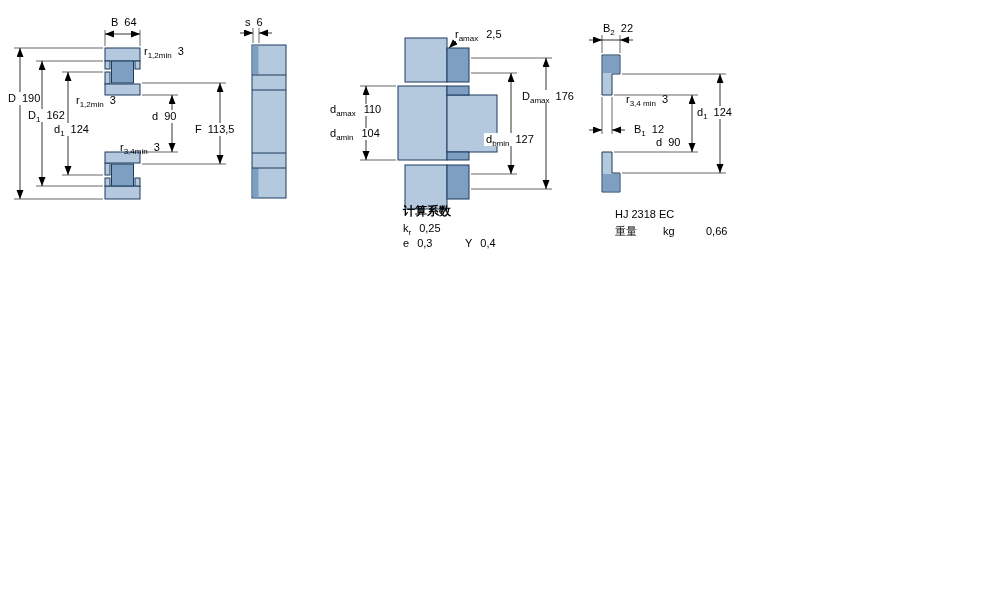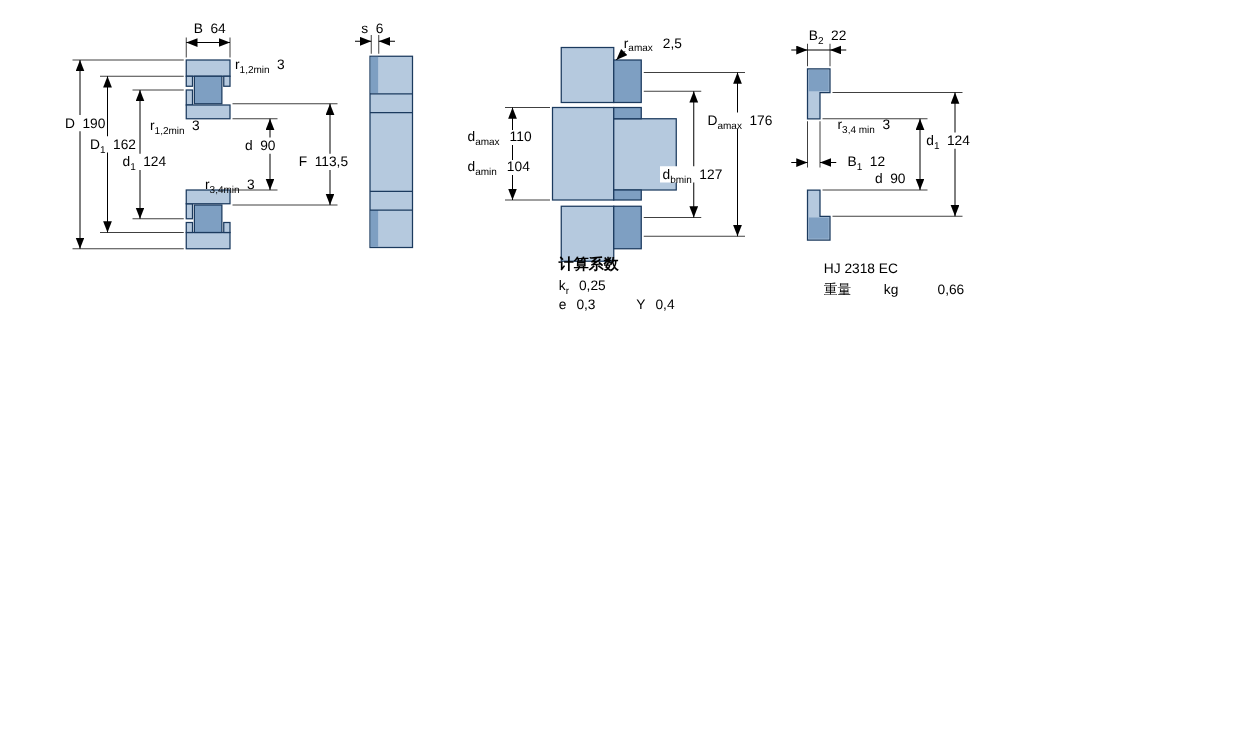--- a/index.html
+++ b/index.html
@@ -1,16 +1,16 @@
 <!DOCTYPE html>
 <html style="--fill-light: #b5c9de; --fill-dark: #7e9fc2; --outline: #1b3a5e; --dim-line: #000000;"><head>
 <meta charset="utf-8">
 <style>
   html,body{margin:0;padding:0;background:#ffffff;}
-  .drawing-root{position:relative;width:876px;height:600px;background:#ffffff;overflow:hidden;padding-left:44px;}
+  .drawing-root{position:relative;width:876px;height:600px;background:#ffffff;overflow:hidden;}
   svg text{font-family:"Liberation Sans","DejaVu Sans",sans-serif;font-size:11px;fill:#000;}
   text.cjk{font-size:12px;font-weight:bold;}
   tspan.sub{font-size:8px;}
   .fl{fill:var(--fill-light,#b5c9de);stroke:var(--outline,#1b3a5e);stroke-width:1;}
   .fd{fill:var(--fill-dark,#7e9fc2);stroke:var(--outline,#1b3a5e);stroke-width:1;}
   .fdn{fill:var(--fill-dark,#7e9fc2);stroke:none;}
   .ol{stroke:var(--outline,#1b3a5e);stroke-width:1;fill:none;}
   .ext{stroke:var(--dim-line,#000);stroke-width:0.6;fill:none;}
   .dim{stroke:var(--dim-line,#000);stroke-width:0.8;fill:none;}
   .lbl-bg{fill:#ffffff;}

